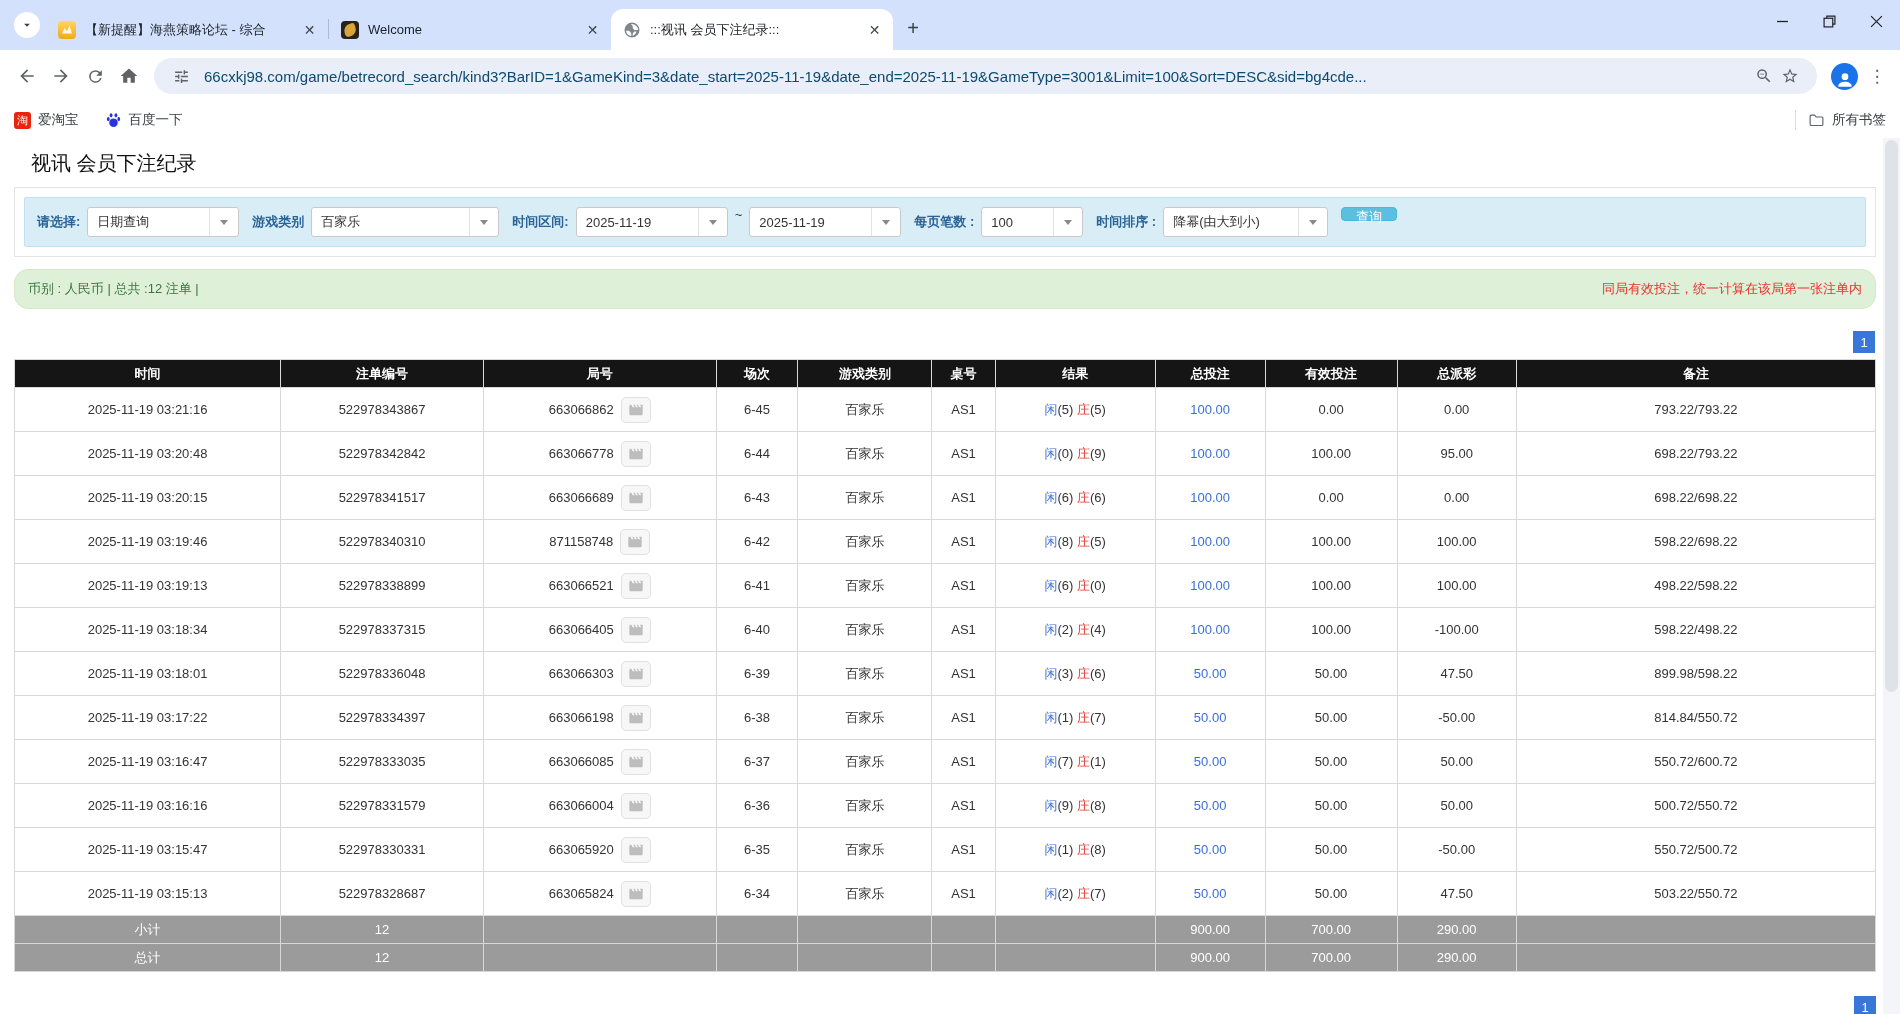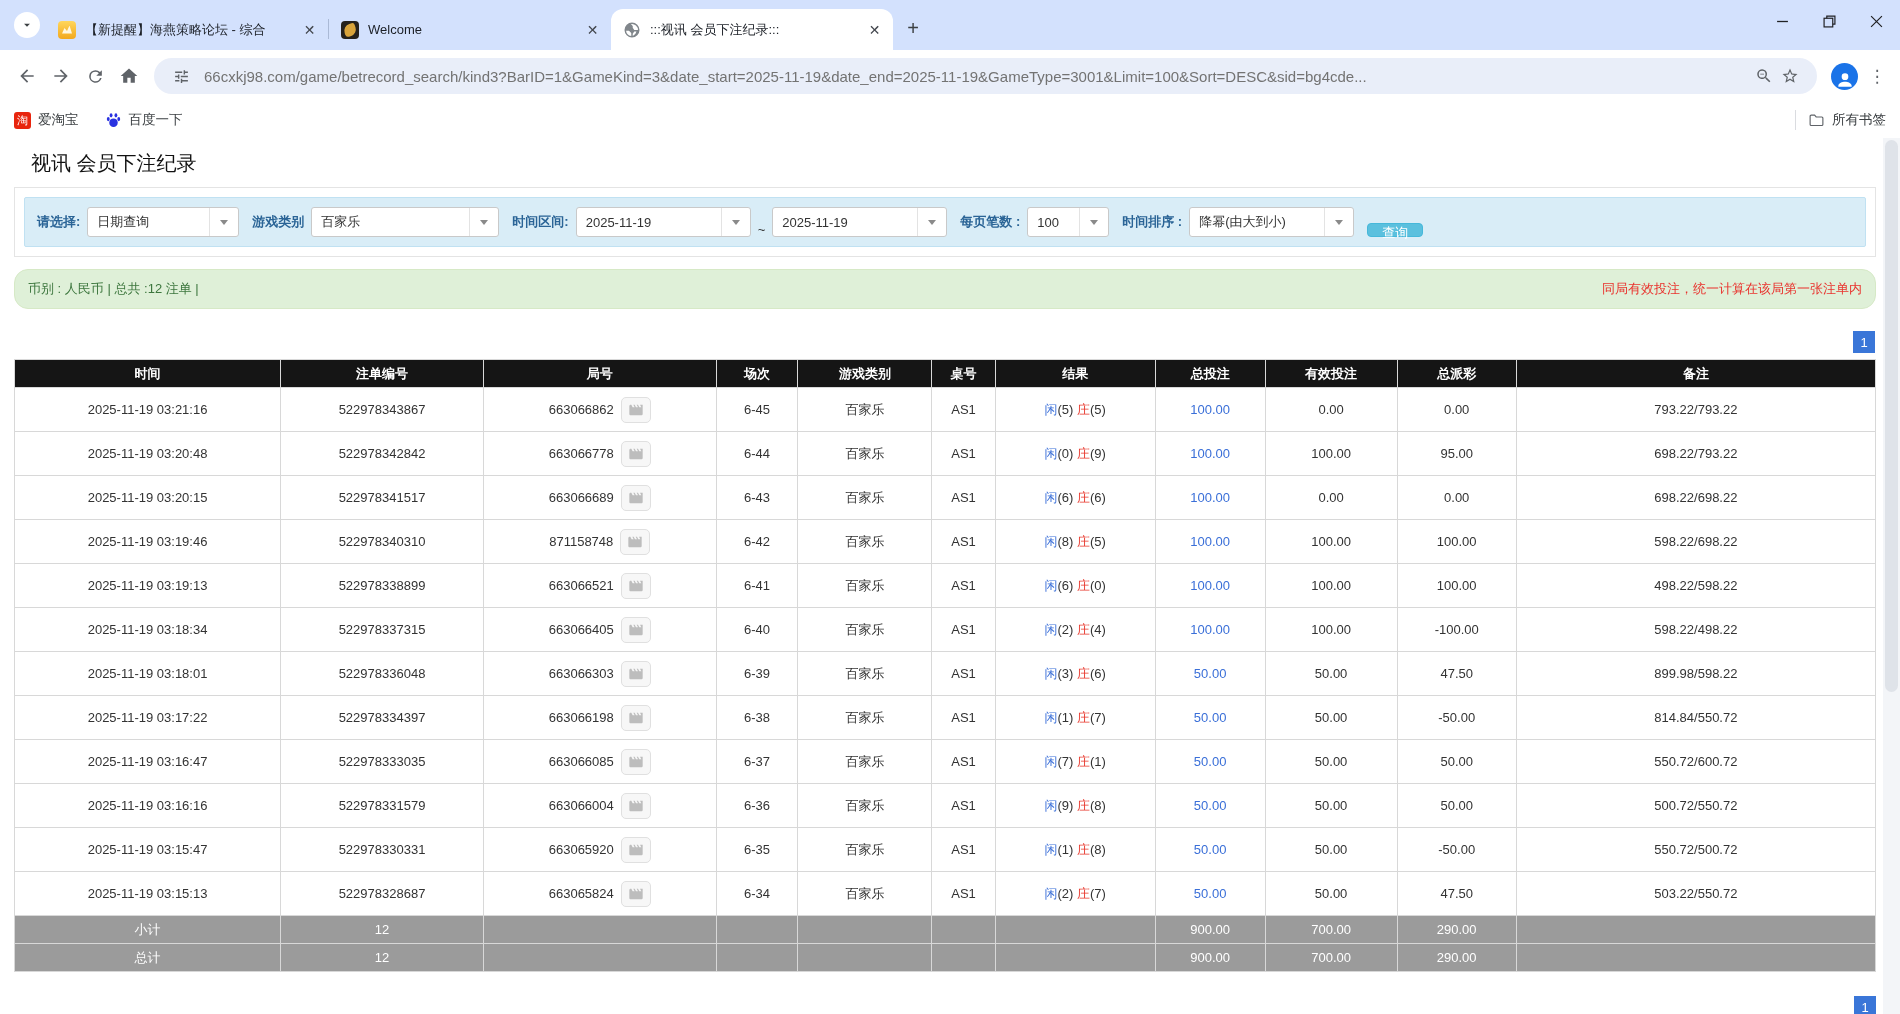--- a/index.html
+++ b/index.html
@@ -26,21 +26,21 @@
     justify-content:center; font-size:14px; color:#43474e; flex:0 0 auto; }
   .newtab { width:28px; height:28px; margin:0 0 8px 6px; display:flex; align-items:center; justify-content:center;
     font-size:20px; color:#3c4043; border-radius:50%; }
   .win-controls { position:absolute; right:0; top:0; height:42px; display:flex; }
   .win-btn { width:47px; height:42px; display:flex; align-items:center; justify-content:center; color:#202124; }
 
   .toolbar { height:52px; background:#fff; display:flex; align-items:center; padding:0 10px; }
   .tool-btn { width:34px; height:34px; display:flex; align-items:center; justify-content:center; border-radius:50%; }
   .url-pill { flex:1; height:36px; margin:0 8px; background:#e9eef9; border-radius:18px;
     display:flex; align-items:center; padding:0 14px; }
-  .url-text { flex:1; font-size:15px; color:#737373; white-space:nowrap; overflow:hidden; margin-left:10px; }
+  .url-text { flex:1; font-size:15px; color:#0c4a6e; white-space:nowrap; overflow:hidden; margin-left:10px; }
   .pill-icon { width:26px; height:26px; display:flex; align-items:center; justify-content:center; flex:0 0 auto; }
   .avatar { width:27px; height:27px; border-radius:50%; background:#1a73e8; display:flex; align-items:flex-end;
     justify-content:center; overflow:hidden; margin:0 6px; }
   .menu-dots { width:26px; height:26px; display:flex; align-items:center; justify-content:center;
     font-size:17px; color:#5f6368; }
 
   .bookmarks { height:36px; background:#fff; display:flex; align-items:center; padding:0 14px; font-size:13.5px; color:#3c4043; }
   .bm-item { display:flex; align-items:center; margin-right:26px; }
   .bm-ico { width:17px; height:17px; margin-right:7px; flex:0 0 auto; }
   .bm-taobao { background:#e8250e; border-radius:3px; color:#fff; font-size:11px; display:flex;
@@ -48,28 +48,28 @@
   .bm-right { margin-left:auto; display:flex; align-items:center; }
   .bm-div { width:1px; height:20px; background:#dadce0; margin-right:12px; }
   .bm-folder { display:flex; align-items:center; white-space:nowrap; }
 
   
   .page { position:relative; padding:0 24px 0 14px; }
   .page-title { font-size:20px; font-weight:400; color:#111; margin:12px 0 10px 17px; }
 
   .filter-outer { border:1px solid #e4e4e4; background:#fff; padding:9px; }
   .filter-bar { background:#d9edf7; border:1px solid #c0e1f2; border-radius:2px; padding:9px 12px;
-    display:flex; align-items:flex-end; }
+    display:flex; align-items:flex-start; }
   .fgroup { display:flex; align-items:center; margin-right:13px; }
   .flabel { color:#2a6496; font-weight:bold; font-size:13px; margin-right:7px; white-space:nowrap; }
   .sel { display:flex; align-items:center; height:30px; background:#fff; border:1px solid #c9c9c9; border-radius:3px; }
   .sel .val { flex:1; padding:0 9px; font-size:13px; color:#333; white-space:nowrap; overflow:hidden; }
   .sel .arr { width:29px; height:100%; display:flex; align-items:center; justify-content:center; border-left:1px solid #e3e3e3; }
   .tri { width:0; height:0; border-left:4px solid transparent; border-right:4px solid transparent; border-top:5px solid #8a8a8a; }
-  .w1{width:152px}.w2{width:188px}.wd{width:175px}.wp{width:82px}.ws{width:165px}
+  .w1{width:152px}.w2{width:188px}.wd{width:152px}.wp{width:102px}.ws{width:165px}
   .tilde { font-size:13px; color:#333; margin:0 7px 0 -6px; }
   .btn-query { background:#5bc0de; border:1px solid #46b8da; color:#fff; font-size:13px; height:14px;
     padding:0 14px; border-radius:4px; font-family:inherit; }
 
   .summary-bar { margin-top:12px; background:#dff0d8; border:1px solid #d6e9c6; border-radius:14px;
     padding:10px 13px; display:flex; justify-content:space-between; align-items:center; font-size:13px; }
   .summary-left { color:#3c763d; }
   .summary-right { color:#e9322d; }
 
   .pagerow { display:flex; justify-content:flex-end; margin:22px 1px 6px; }

